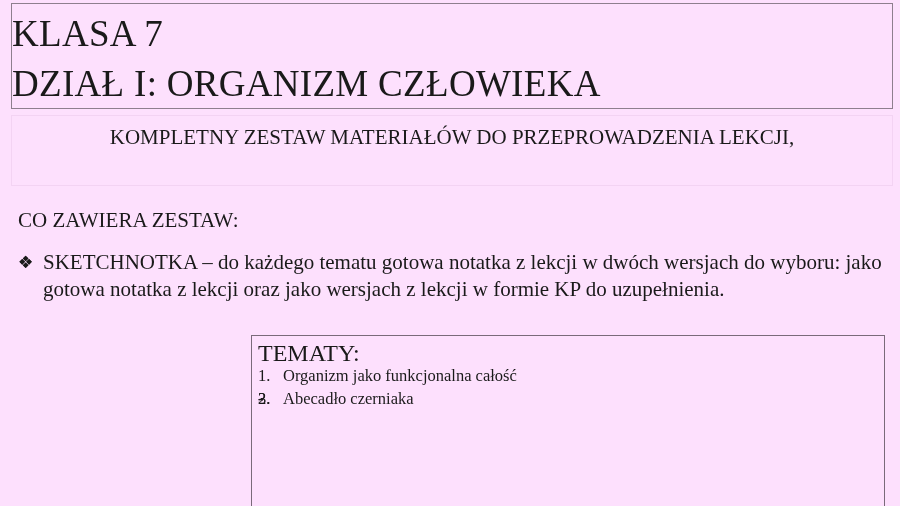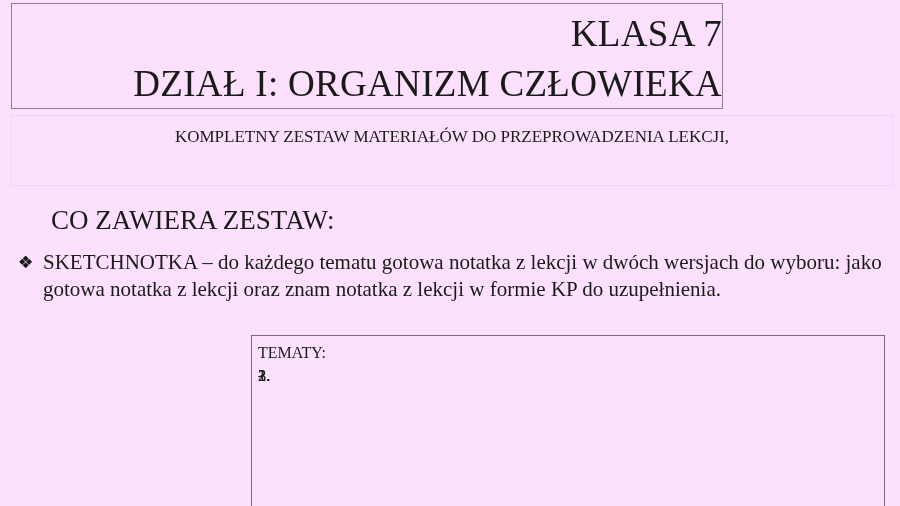--- a/index.html
+++ b/index.html
@@ -12,25 +12,25 @@
       background: #fde0fd;
       position: relative;
       overflow: hidden;
       font-family: "Liberation Serif", "DejaVu Serif", serif;
       color: #1a1a1a;
     }
     .title-box {
       position: absolute;
       left: 11px;
       top: 3px;
-      width: 712px;
+      width: 882px;
       height: 106px;
       border: 1px solid #8e7f8e;
       box-sizing: border-box;
-      text-align: right;
+      text-align: left;
     }
     .title-line1 {
       position: absolute;
       left: 0; right: 0;
       top: 8px;
       font-size: 37px;
       line-height: 44px;
       letter-spacing: 0.3px;
     }
     .title-line2 {
@@ -43,31 +43,30 @@
     }
     .subtitle-box {
       position: absolute;
       left: 11px;
       top: 115px;
       width: 882px;
       height: 71px;
       border: 1px solid #f3d3f3;
       box-sizing: border-box;
       text-align: center;
-      font-size: 17px;
+      font-size: 21px;
       line-height: 30px;
       padding-top: 6px;
     }
     .section-heading {
       position: absolute;
       left: 18px;
       top: 207px;
-      font-size: 27px;
+      font-size: 21px;
       line-height: 26px;
-      margin-left: 33px;
     }
     .features {
       position: absolute;
       left: 18px;
       top: 249px;
       width: 870px;
       font-size: 21px;
       line-height: 27px;
     }
     .feature {
@@ -85,21 +84,21 @@
       position: absolute;
       left: 251px;
       top: 335px;
       width: 634px;
       height: 200px;
       border: 1px solid #7a6a7a;
       box-sizing: border-box;
       padding: 6px 0 0 6px;
     }
     .topics-heading {
-      font-size: 16px;
+      font-size: 24px;
       line-height: 22px;
       margin-bottom: 1px;
     }
     .topic-item {
       font-size: 16.5px;
       line-height: 22.5px;
       position: relative;
       padding-left: 25px;
     }
     .topic-item .marker {
@@ -121,34 +120,36 @@
 </div>
 
 <div class="section-heading">CO ZAWIERA ZESTAW:</div>
 
 <div class="features">
   <div class="feature">
     <span class="bullet">❖</span>
   </div>
   <div class="feature">
     <span class="bullet">❖</span>
-    <span>SKETCHNOTKA – do każdego tematu  gotowa notatka z lekcji w dwóch wersjach do wyboru: jako gotowa notatka z lekcji oraz znam notatka z lekcji w formie KP do uzupełnienia.</span>
+    <span>SKETCHNOTKA – do każdego tematu  gotowa notatka z lekcji w dwóch wersjach do wyboru: jako gotowa notatka z lekcji oraz jako wersjach z lekcji w formie KP do uzupełnienia.</span>
   </div>
 </div>
 
 <div class="topics-box">
   <div class="topics-heading">TEMATY:</div>
   <div class="topic-item">
     <span class="marker">1.</span>
+    <span>Organizm jako funkcjonalna całość</span>
   </div>
   <div class="topic-item">
     <span class="marker">2.</span>
   </div>
   <div class="topic-item">
     <span class="marker">3.</span>
   </div>
   <div class="topic-item">
     <span class="marker">-</span>
   </div>
   <div class="topic-item">
     <span class="marker">-</span>
+    <span>Abecadło czerniaka</span>
   </div>
 </div>
 
 </body></html>

